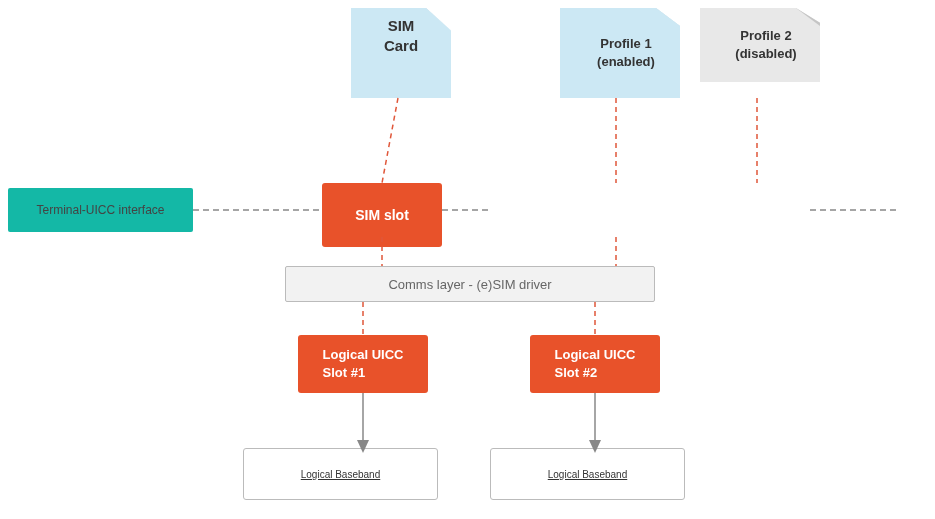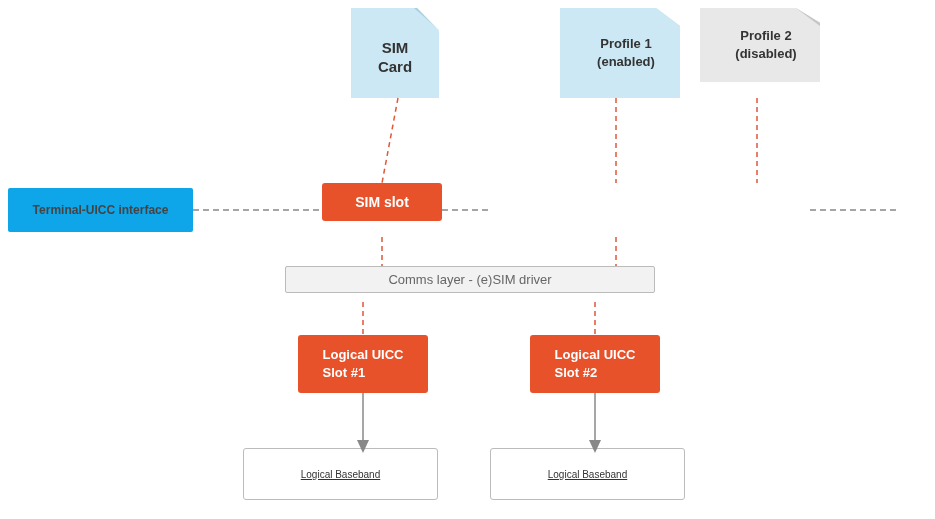--- a/index.html
+++ b/index.html
@@ -16,26 +16,26 @@
       position: relative;
       width: 935px;
       height: 519px;
     }
 
     
     .sim-card-box {
       position: absolute;
       top: 8px;
       left: 351px;
-      width: 88px;
+      width: 100px;
       height: 90px;
       background: #cce8f4;
       clip-path: polygon(0 0, 75% 0, 100% 25%, 100% 100%, 0 100%);
       display: flex;
-      align-items: center;
+      align-items: flex-start;
       justify-content: center;
     }
     .sim-card-box::after {
       content: '';
       position: absolute;
       top: 0;
       right: 0;
       width: 25px;
       height: 22px;
       background: #a8cfe0;
@@ -109,40 +109,39 @@
       margin-left: 12px;
     }
 
     
     .terminal-box {
       position: absolute;
       top: 188px;
       left: 8px;
       width: 185px;
       height: 44px;
-      background: #0ea5e9;
+      background: #14b8a6;
       border-radius: 2px;
       display: flex;
       align-items: center;
       justify-content: center;
-      font-weight: bold;
     }
     .terminal-label {
       font-size: 12px;
       color: #444;
       text-align: center;
     }
 
     
     .sim-slot-box {
       position: absolute;
       top: 183px;
       left: 322px;
       width: 120px;
-      height: 38px;
+      height: 64px;
       background: #e8522a;
       border-radius: 3px;
       display: flex;
       align-items: center;
       justify-content: center;
     }
     .sim-slot-label {
       font-size: 14px;
       font-weight: bold;
       color: #fff;
@@ -168,21 +167,21 @@
       color: #fff;
       text-align: center;
     }
 
     
     .comms-box {
       position: absolute;
       top: 266px;
       left: 285px;
       width: 370px;
-      height: 27px;
+      height: 36px;
       background: #f2f2f2;
       border: 1.5px solid #bbb;
       border-radius: 2px;
       display: flex;
       align-items: center;
       justify-content: center;
     }
     .comms-label {
       font-size: 13px;
       color: #666;

